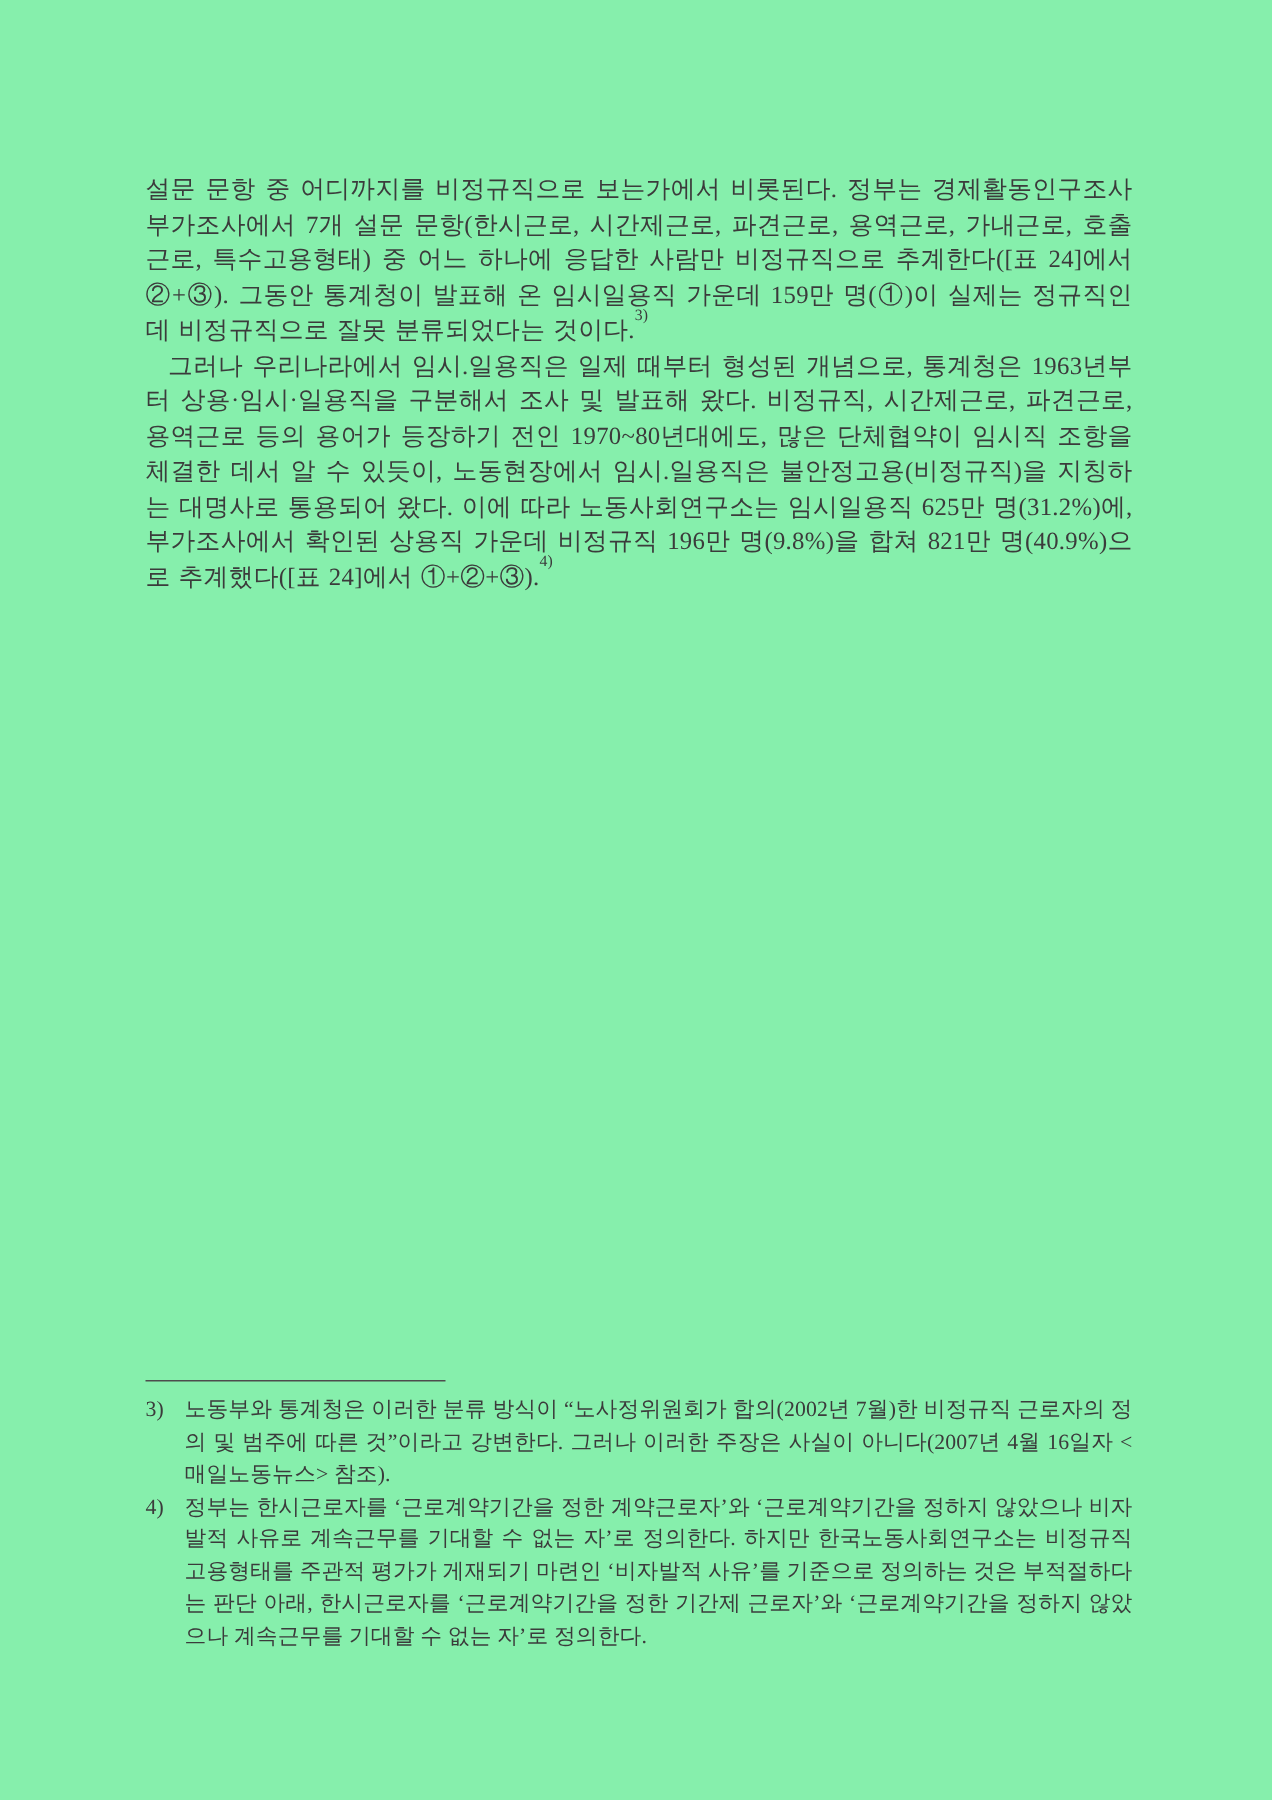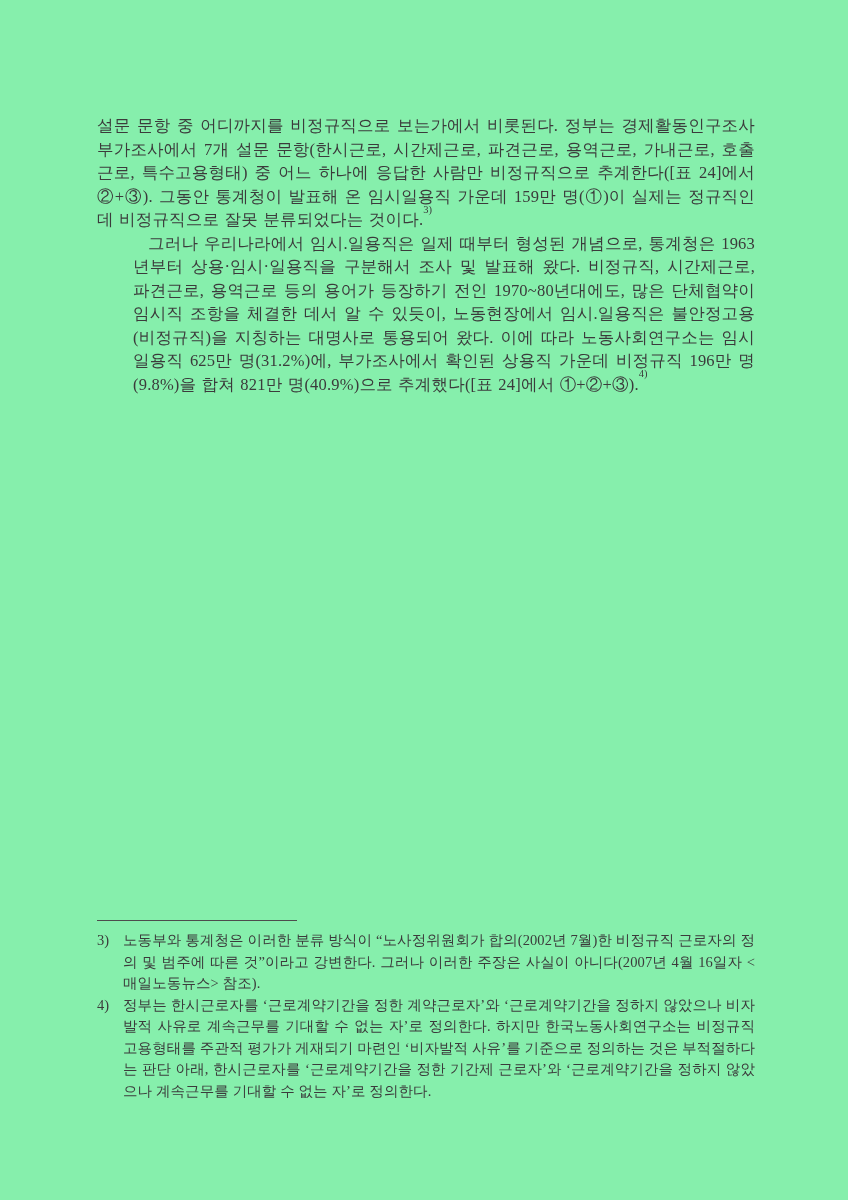--- a/index.html
+++ b/index.html
@@ -25,21 +25,20 @@
     line-height: 23.5px;
     text-align: justify;
     word-spacing: 1px;
     letter-spacing: 0.2px;
   }
   .para {
     margin: 0;
   }
   .para.indent {
     text-indent: 15px;
-    margin-left: 36px;
   }
   .fn-ref {
     font-size: 10.5px;
     line-height: 0;
     position: relative;
     top: -6px;
     letter-spacing: 0;
   }
   .footnotes {
     position: absolute;

